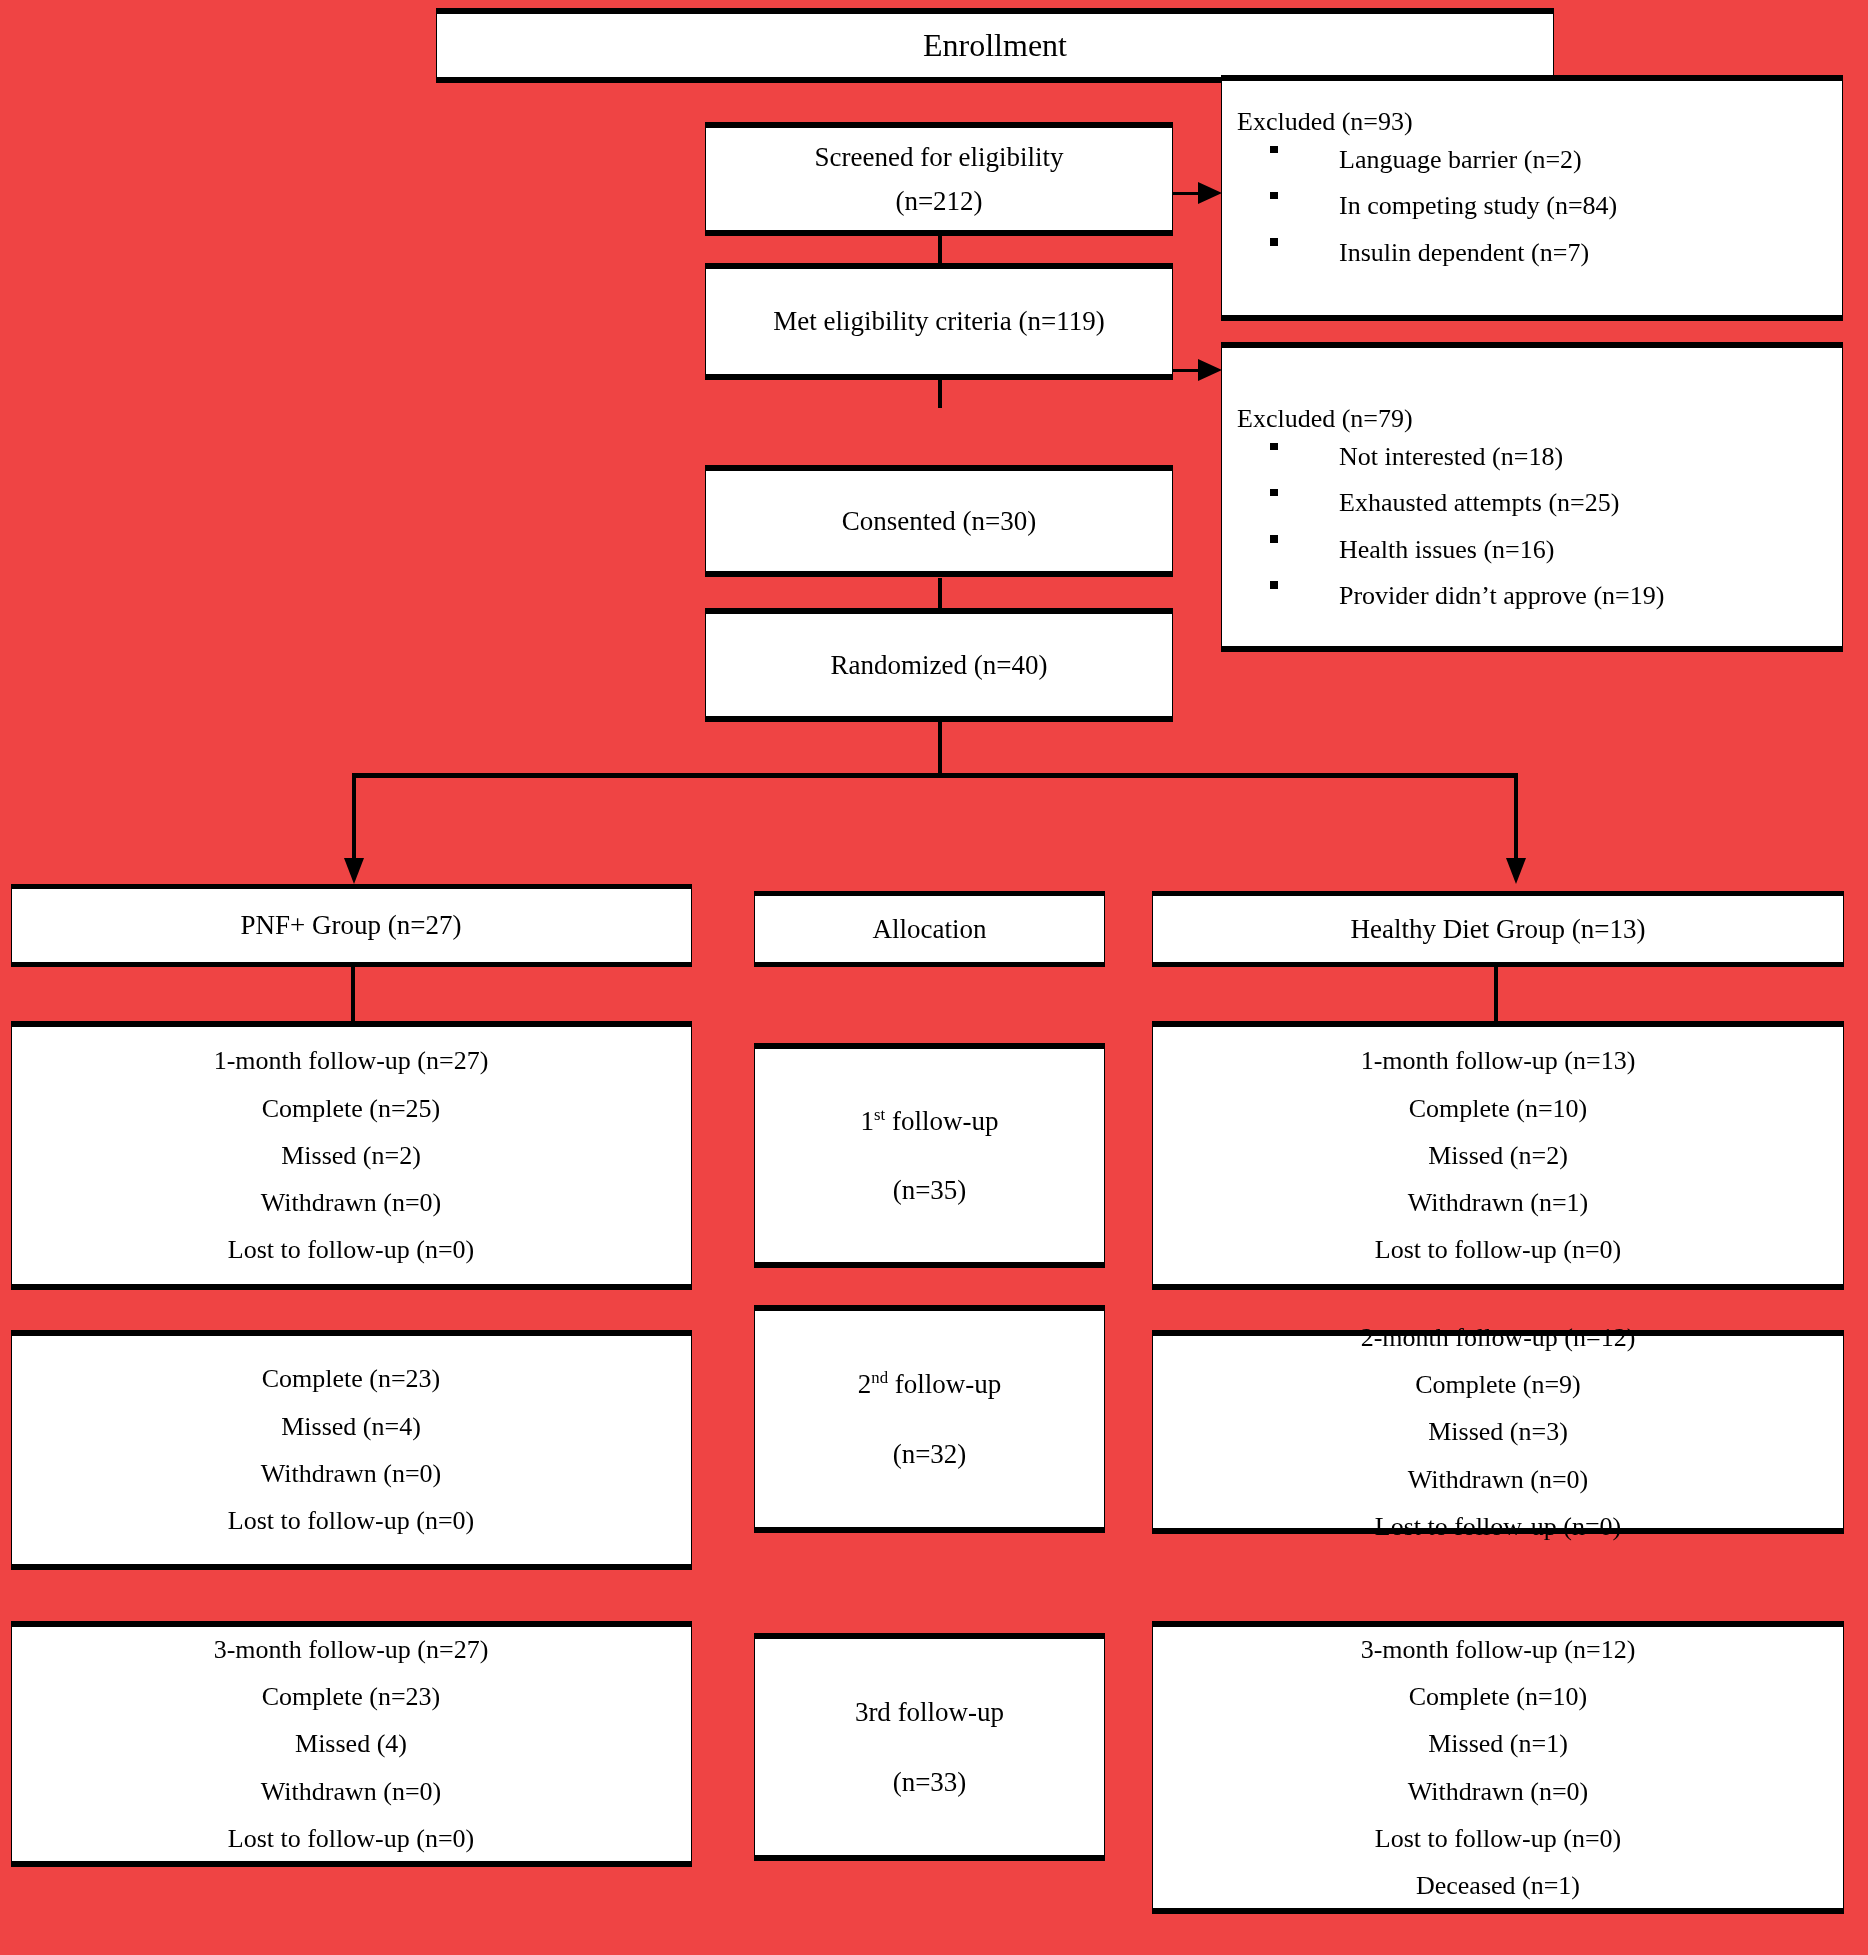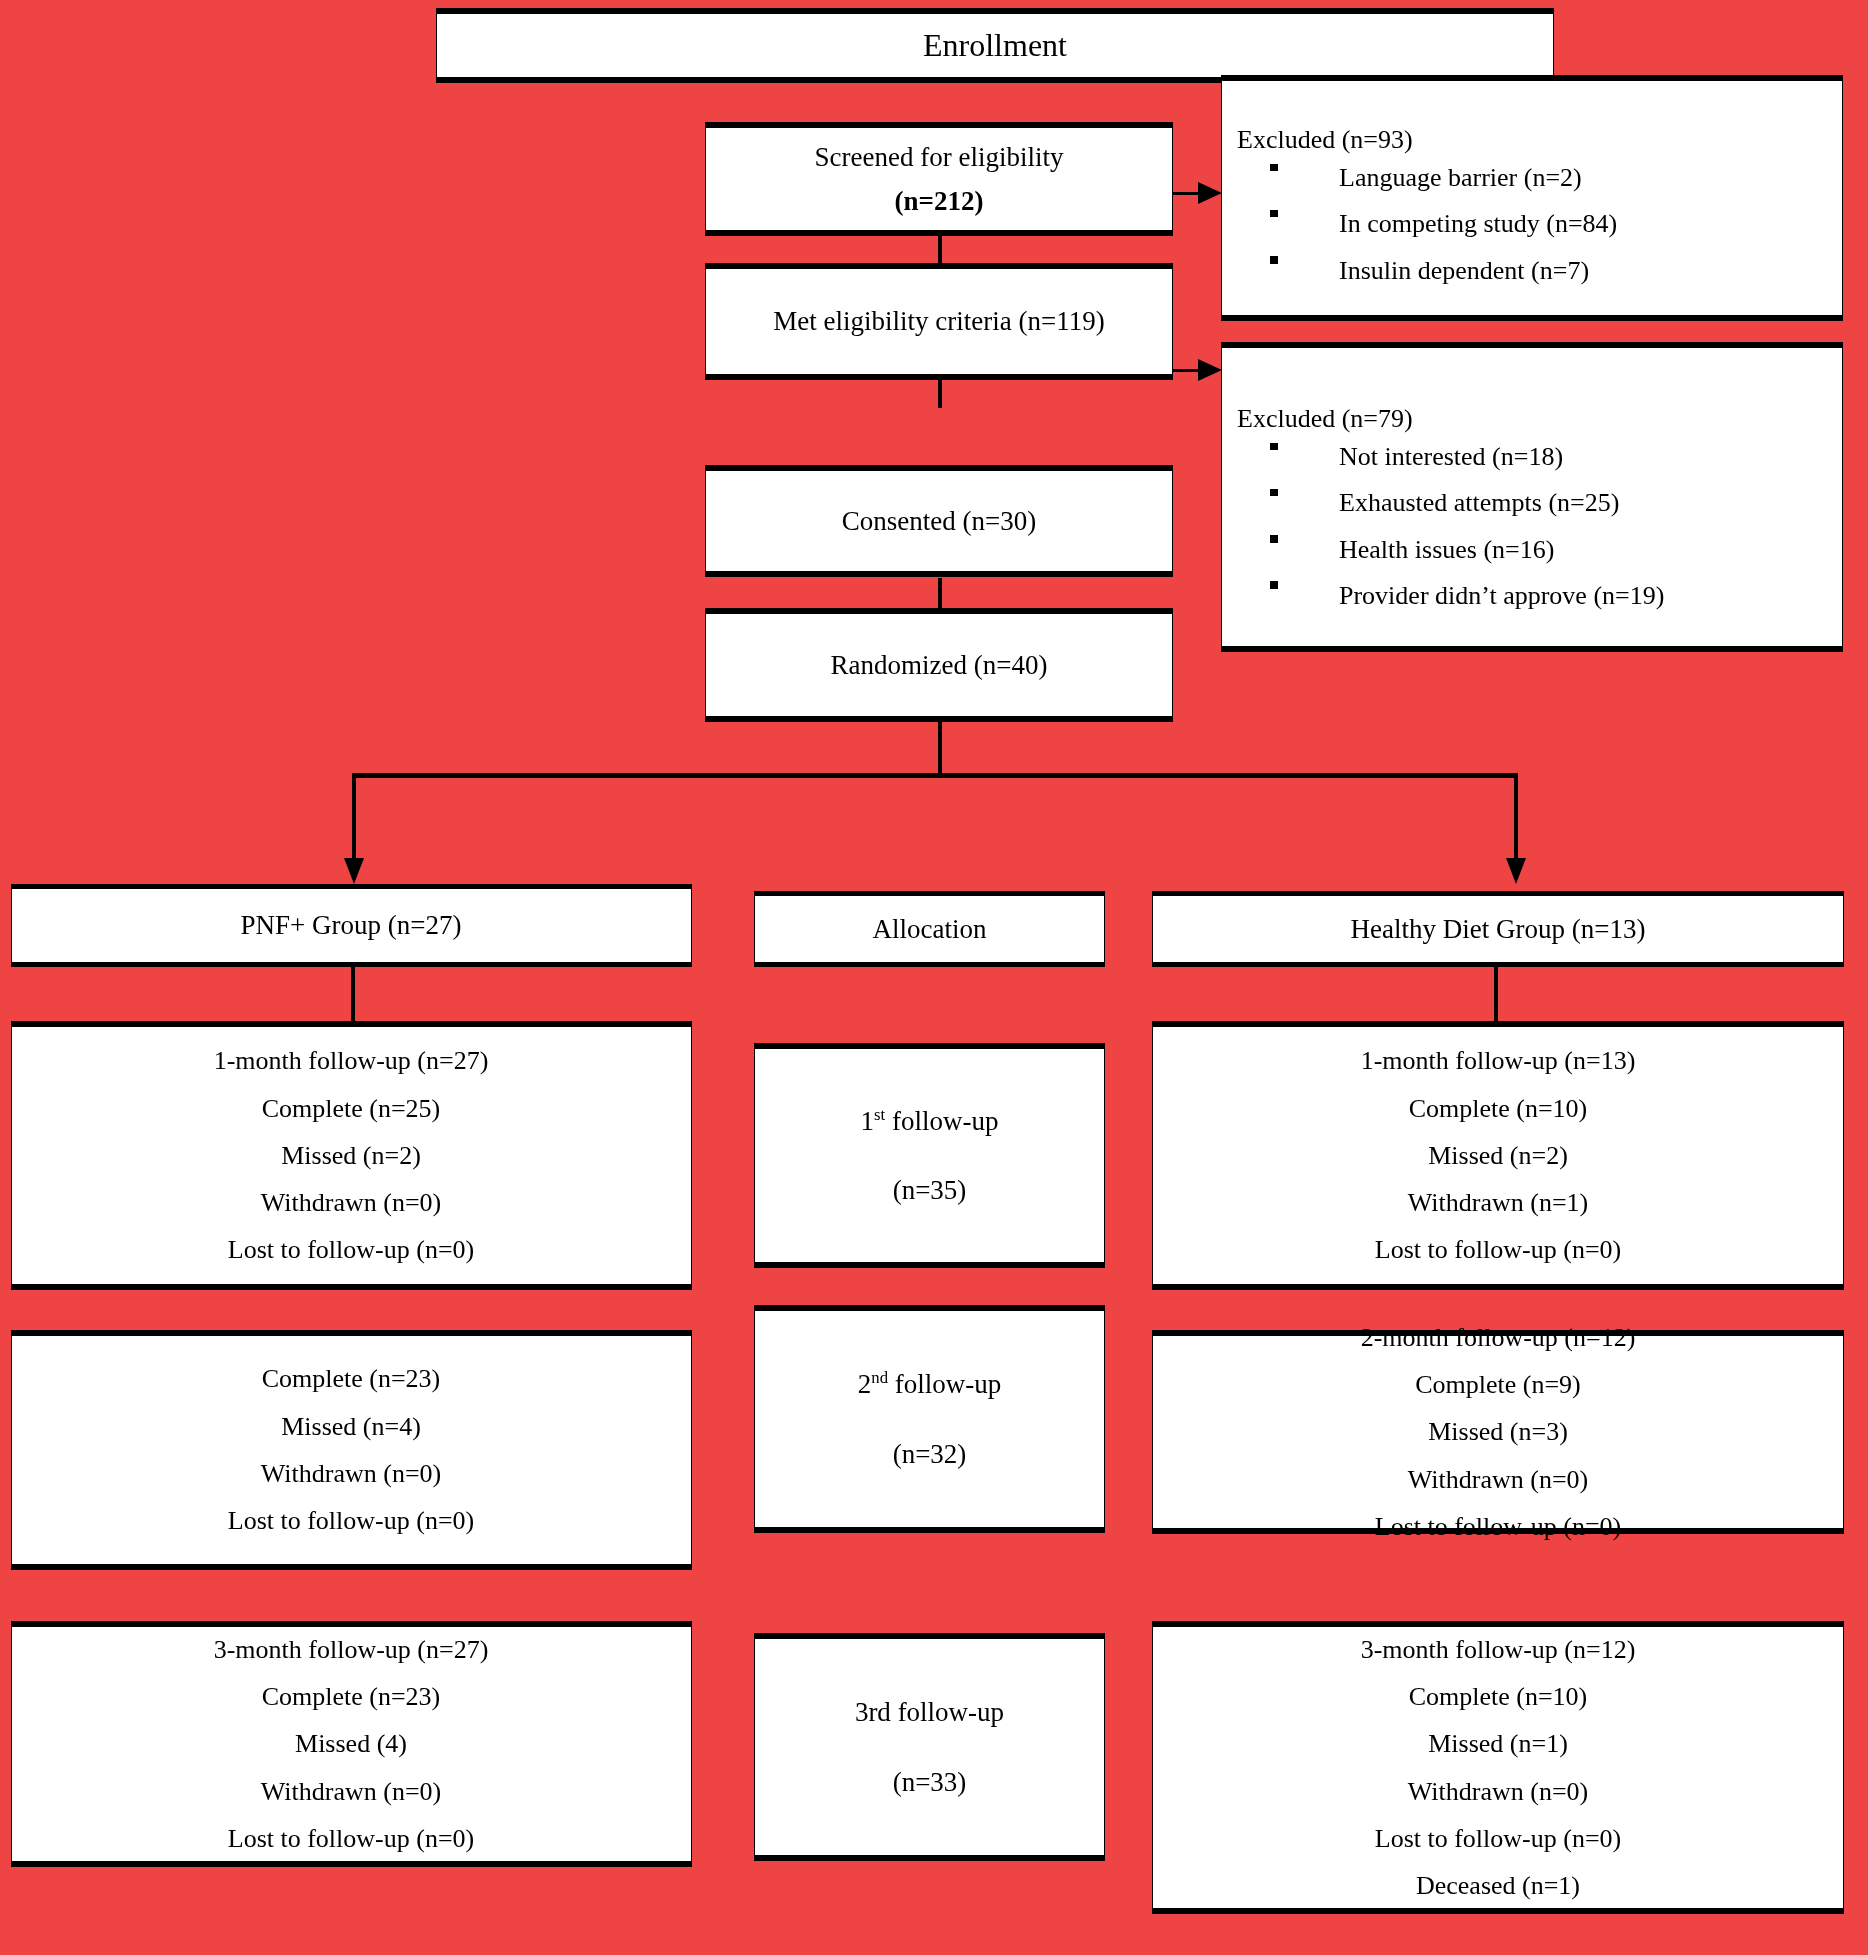--- a/index.html
+++ b/index.html
@@ -42,24 +42,24 @@
 <body>
 
 <div id="canvas">
 
   <div class="box ttl" style="left:436px;top:8.2px;width:1118px;height:75px;">
     <span class="line">Enrollment</span>
   </div>
 
   <div class="box t46" style="left:705px;top:122px;width:468px;height:114px;">
     <span class="line">Screened for eligibility</span>
-    <span class="line" style="margin-top:15px;font-weight:bold;">(n=212)</span>
+    <span class="line" style="margin-top:15px;">(n=212)</span>
   </div>
 
-  <div class="box left" style="left:1221px;top:75px;width:622px;height:246px;padding-top:44px;">
+  <div class="box left" style="left:1221px;top:75px;width:622px;height:246px;padding-top:26px;">
     <div class="exc-head">Excluded (n=93)</div>
     <ul class="exc-list">
       <li><span class="bullet"></span><span>Language barrier (n=2)</span></li>
       <li><span class="bullet"></span><span>In competing study (n=84)</span></li>
       <li><span class="bullet"></span><span>Insulin dependent (n=7)</span></li>
     </ul>
   </div>
 
   <div class="hline" style="left:1173px;top:192px;width:29px;"></div>
   <div class="arrow-right" style="left:1198px;top:182px;"></div>

